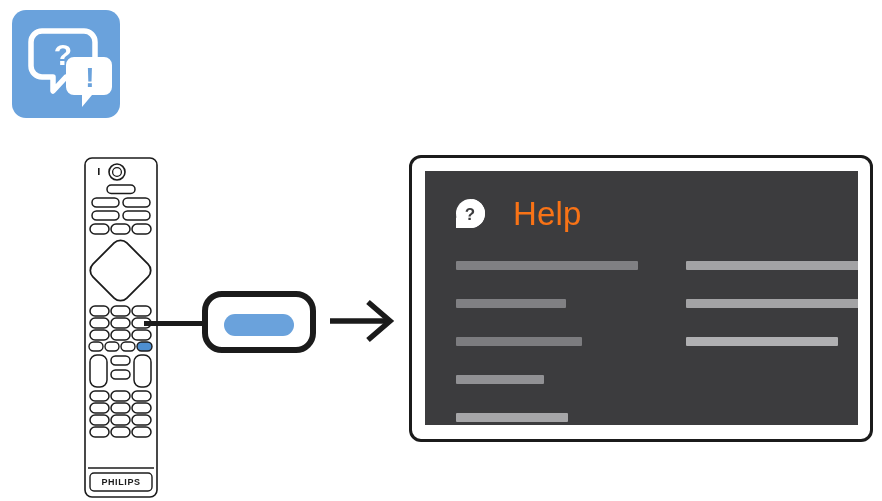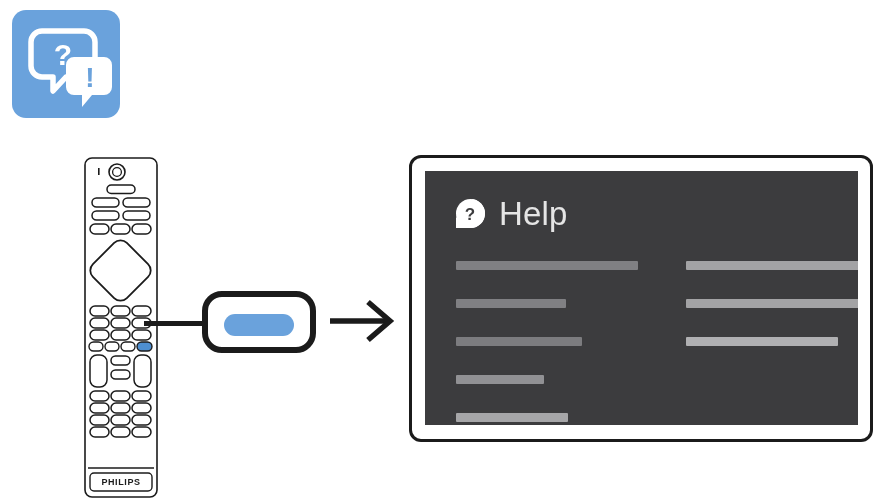--- a/index.html
+++ b/index.html
@@ -117,25 +117,26 @@
     gap: 13px;
   }
   .help-badge {
     width: 31px;
     height: 31px;
     position: relative;
     flex: 0 0 auto;
   }
   .help-badge svg { display: block; }
   .help-title {
-    color: #e5e5e5;
+    color: #f97316;
     font-size: 33px;
     font-weight: 400;
     letter-spacing: 0.2px;
     line-height: 1;
+    margin-left: 14px;
   }
 
   
   .cols {
     position: absolute;
     left: 31px;
     top: 90px;
     right: 6px;
     display: flex;
     gap: 48px;

